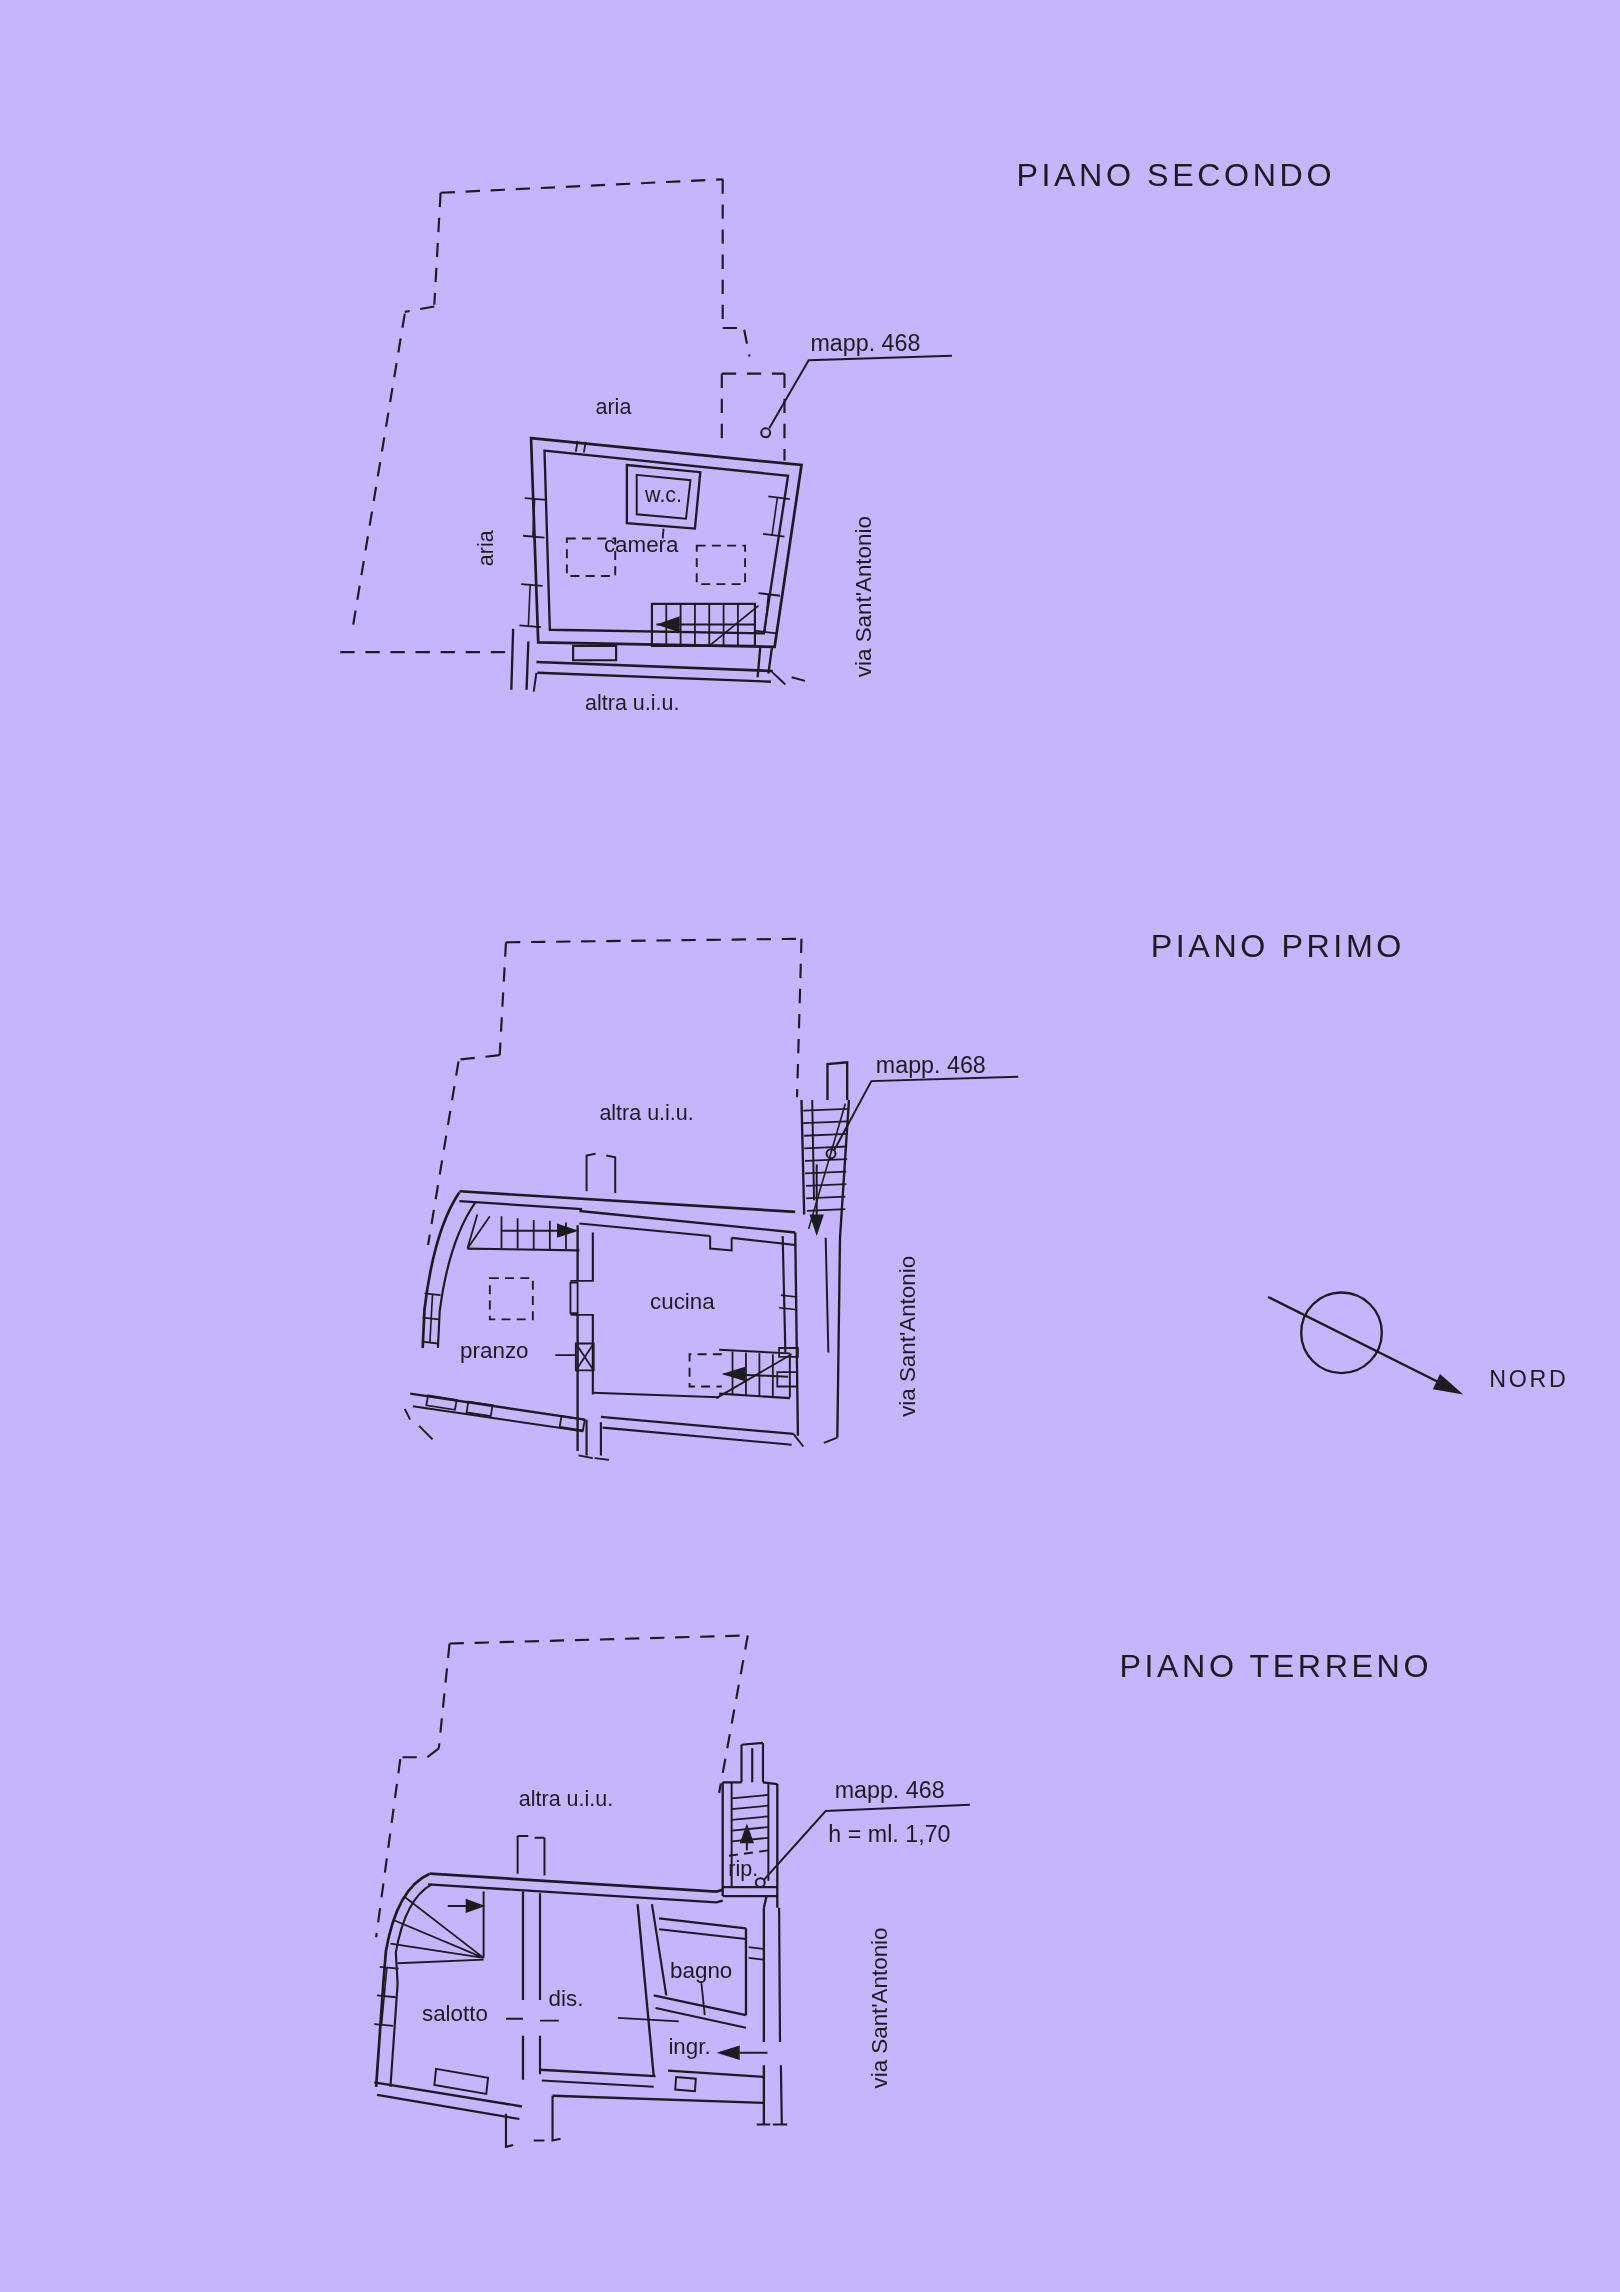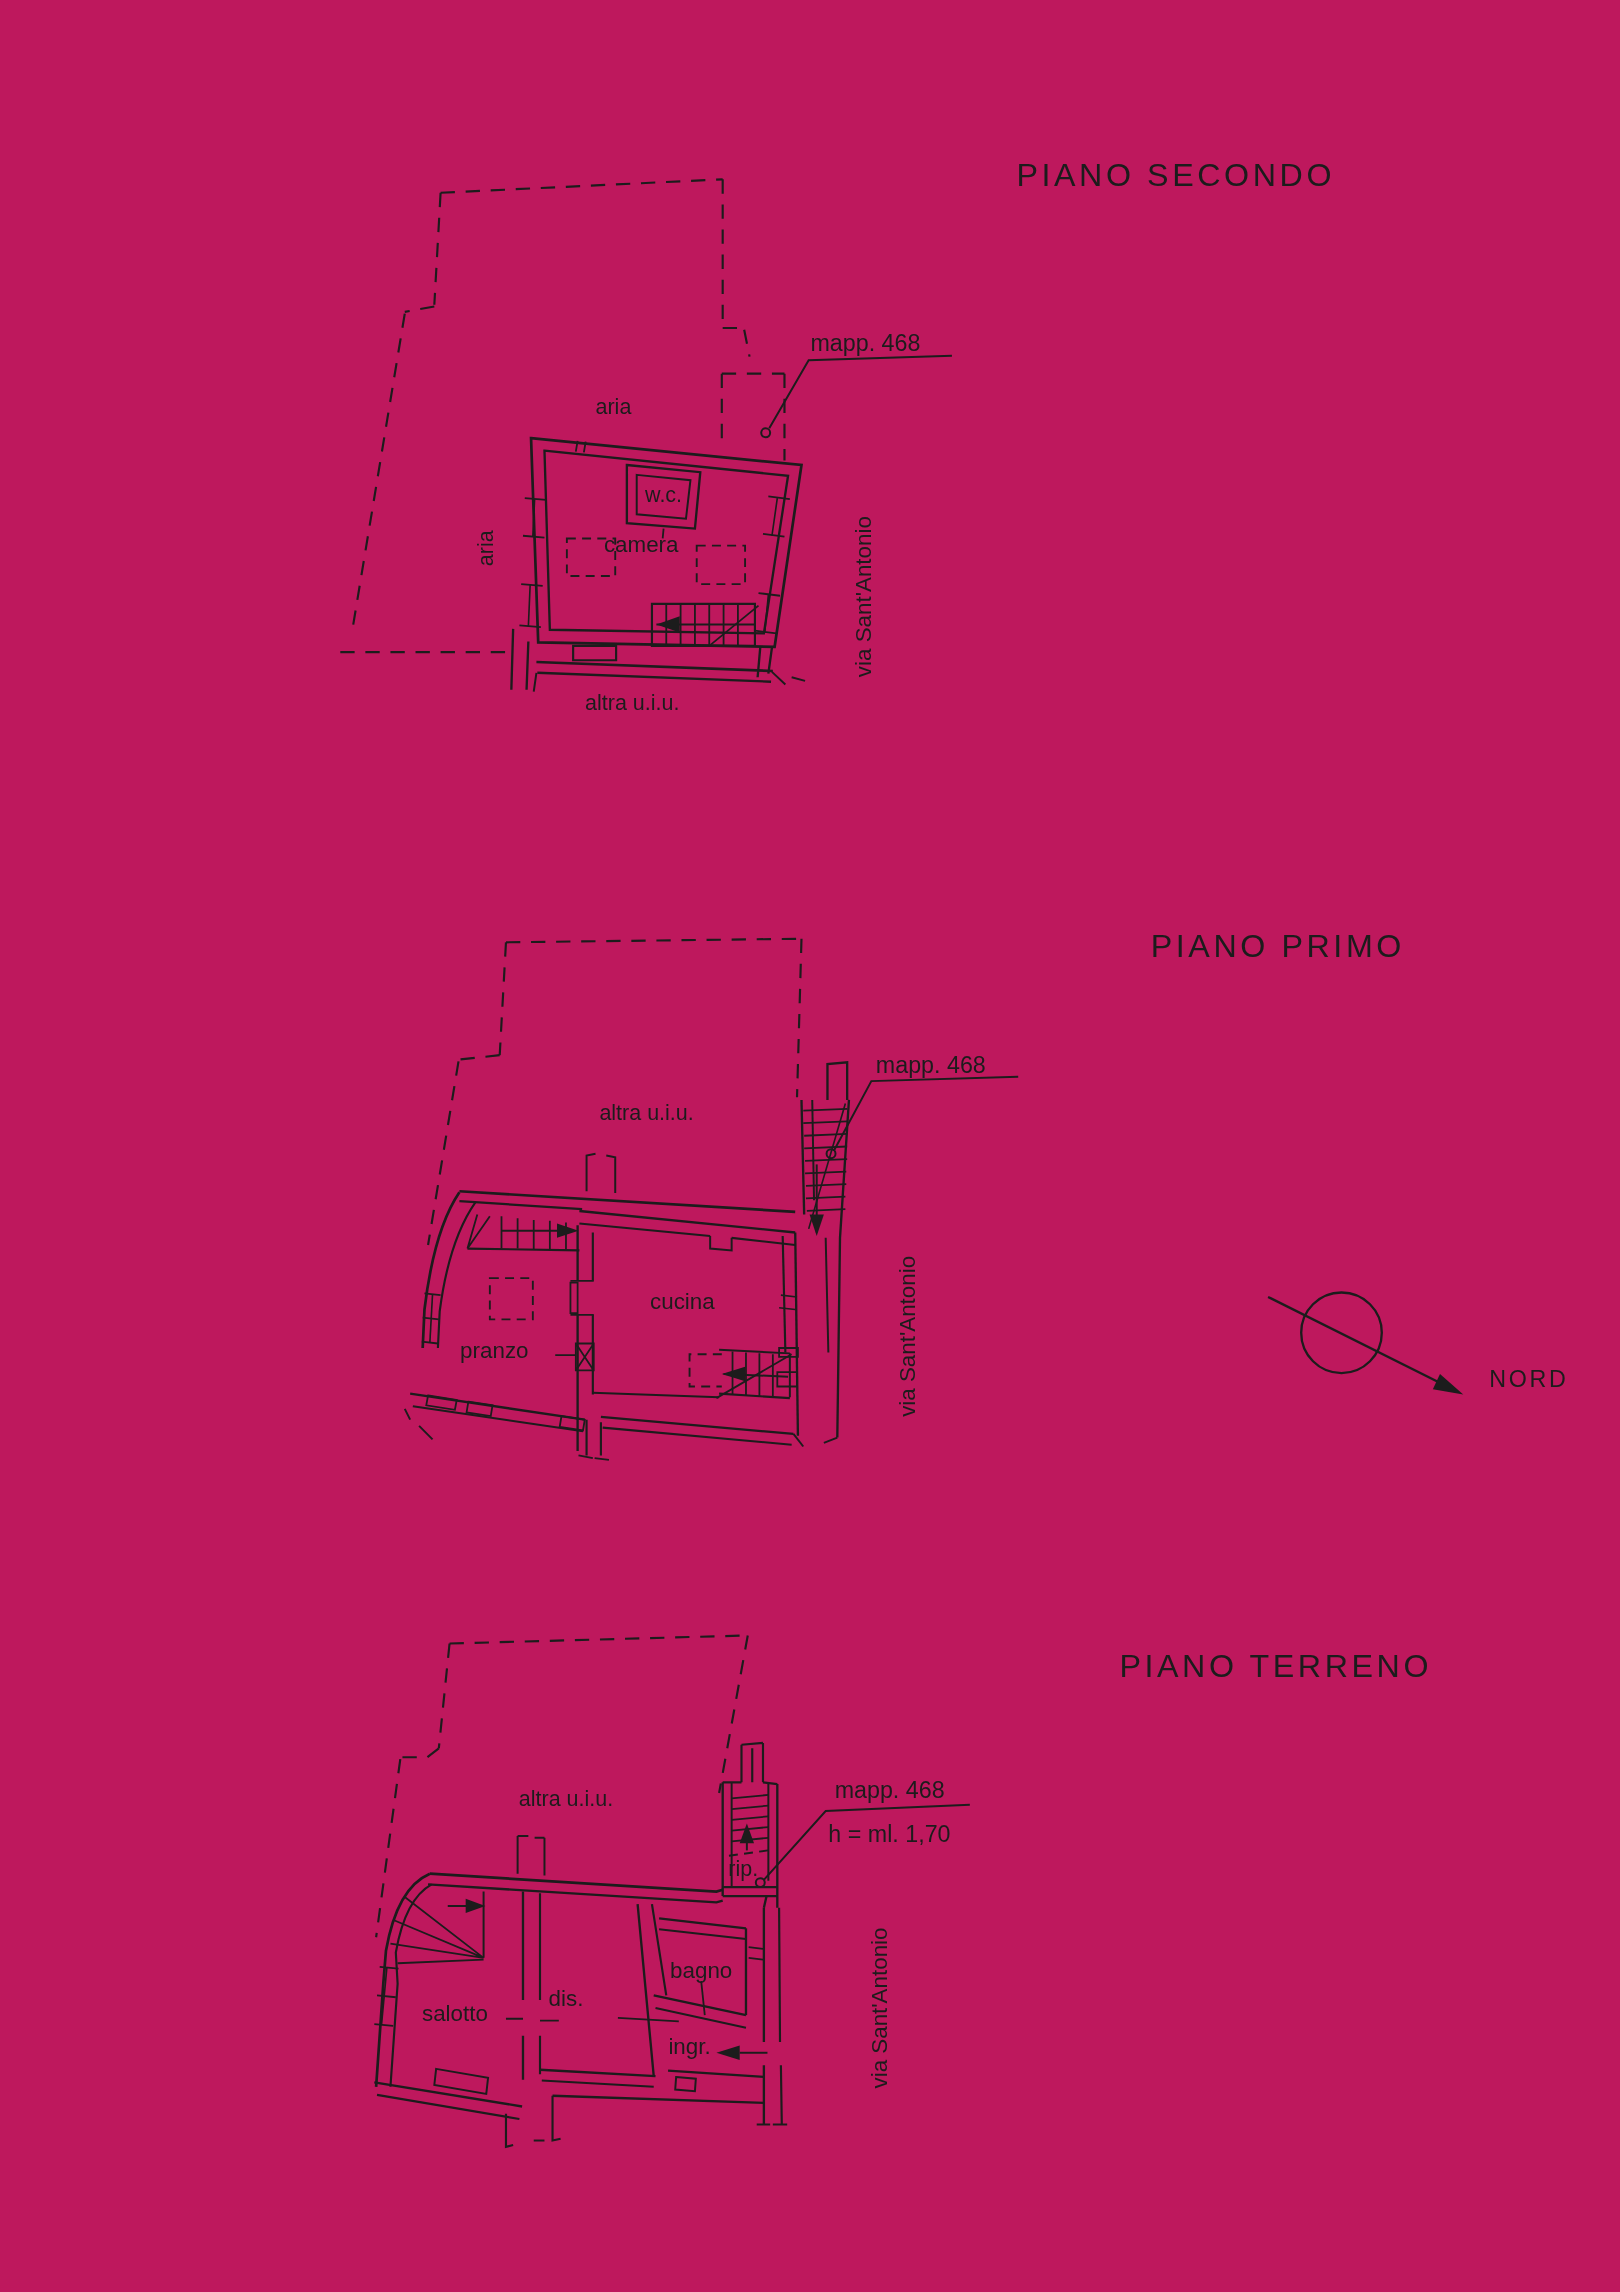--- a/index.html
+++ b/index.html
@@ -1,20 +1,20 @@
 <!DOCTYPE html>
 <html style="font-size:14.3px"><head>
 <meta charset="utf-8">
 <style>
   html,body{margin:0;padding:0;background:#e8e8e6;}
   .page{
     position:relative;
     width:1620px;height:2293px;
     margin:0 auto;
-    background:#be185d;
+    background:#c4b5fd;
     font-family:"Liberation Sans", sans-serif;
     overflow:hidden;
   }
   svg{position:absolute;left:0;top:0;}
   .ink{stroke:#1c1c1c;fill:none;}
   .w3{stroke-width:3;}
   .w26{stroke-width:2.6;}
   .w24{stroke-width:2.4;}
   .w22{stroke-width:2.2;}
   .w2{stroke-width:2;}

